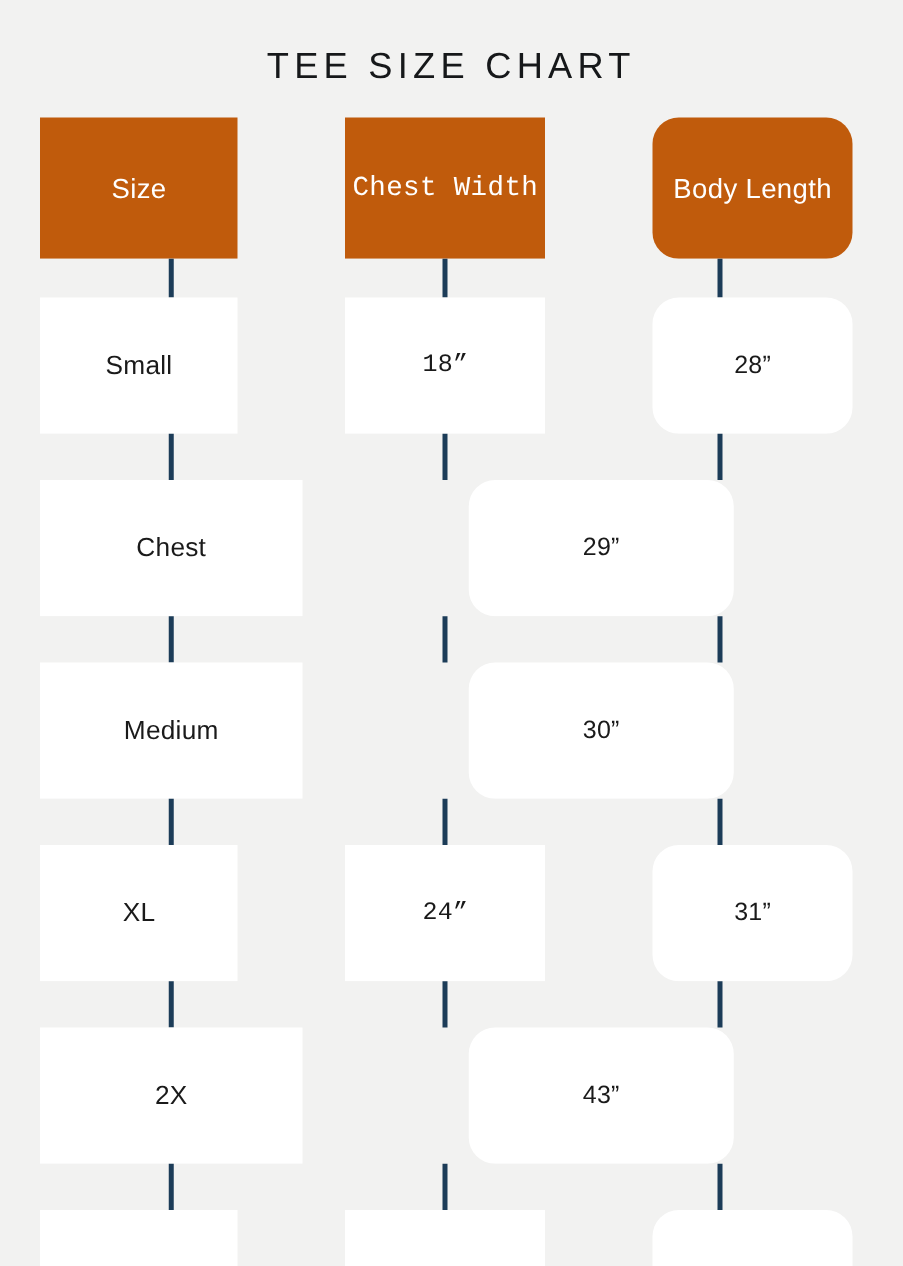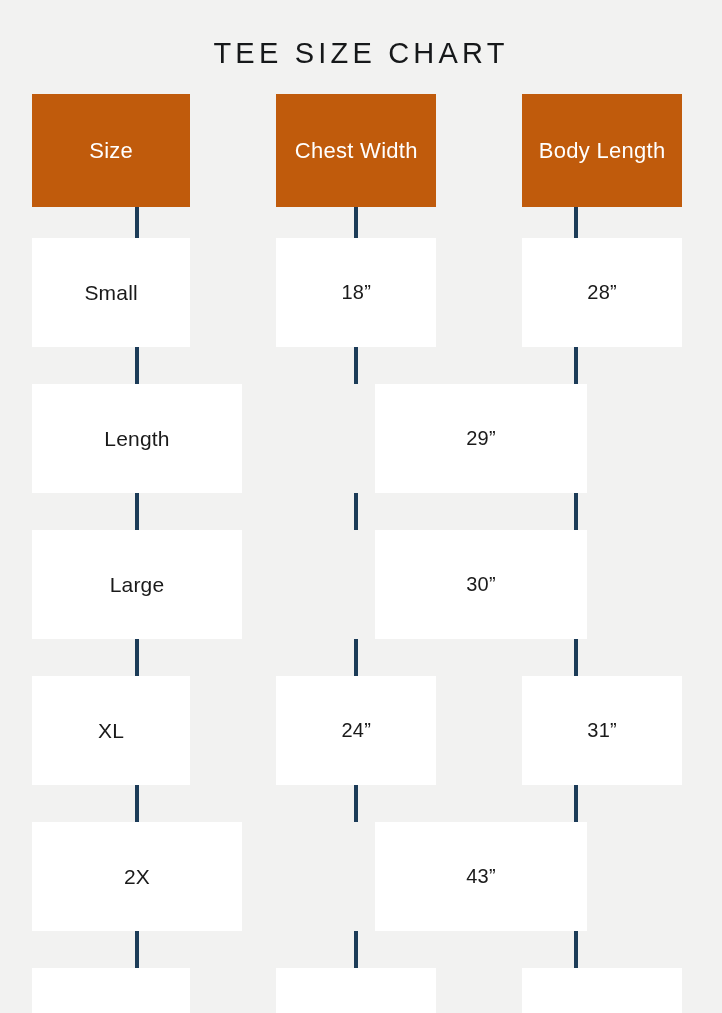--- a/index.html
+++ b/index.html
@@ -56,22 +56,22 @@
     position: relative;
     display: flex;
     align-items: center;
     justify-content: center;
     text-align: center;
   }
 
   
   .col-0 { width: 210px; }
   .gutter { width: 8px; flex: 0 0 8px; }
-  .col-1 { width: 212px; }
-  .col-2 { width: 212px; }
+  .col-1 { width: 212px; font-family: Liberation Mono, monospace; }
+  .col-2 { width: 212px; border-radius: 21px; }
 
   
   .header-row .cell {
     height: 113px;
     background: #c05b0c;
     color: #ffffff;
     font-size: 22px;
     font-weight: 400;
     letter-spacing: 0.3px;
   }
@@ -144,34 +144,34 @@
       <div class="cell col-2 measure">28”</div>
     </div>
 
     <div class="connector-band">
       <div class="connector c0"></div>
       <div class="connector c1"></div>
       <div class="connector c2"></div>
     </div>
 
     <div class="row data-row">
-      <div class="cell col-0">Length</div>
+      <div class="cell col-0">Chest</div>
       <div class="gutter"></div>
       <div class="gutter"></div>
       <div class="cell col-2 measure">29”</div>
     </div>
 
     <div class="connector-band">
       <div class="connector c0"></div>
       <div class="connector c1"></div>
       <div class="connector c2"></div>
     </div>
 
     <div class="row data-row">
-      <div class="cell col-0">Large</div>
+      <div class="cell col-0">Medium</div>
       <div class="gutter"></div>
       <div class="gutter"></div>
       <div class="cell col-2 measure">30”</div>
     </div>
 
     <div class="connector-band">
       <div class="connector c0"></div>
       <div class="connector c1"></div>
       <div class="connector c2"></div>
     </div>

